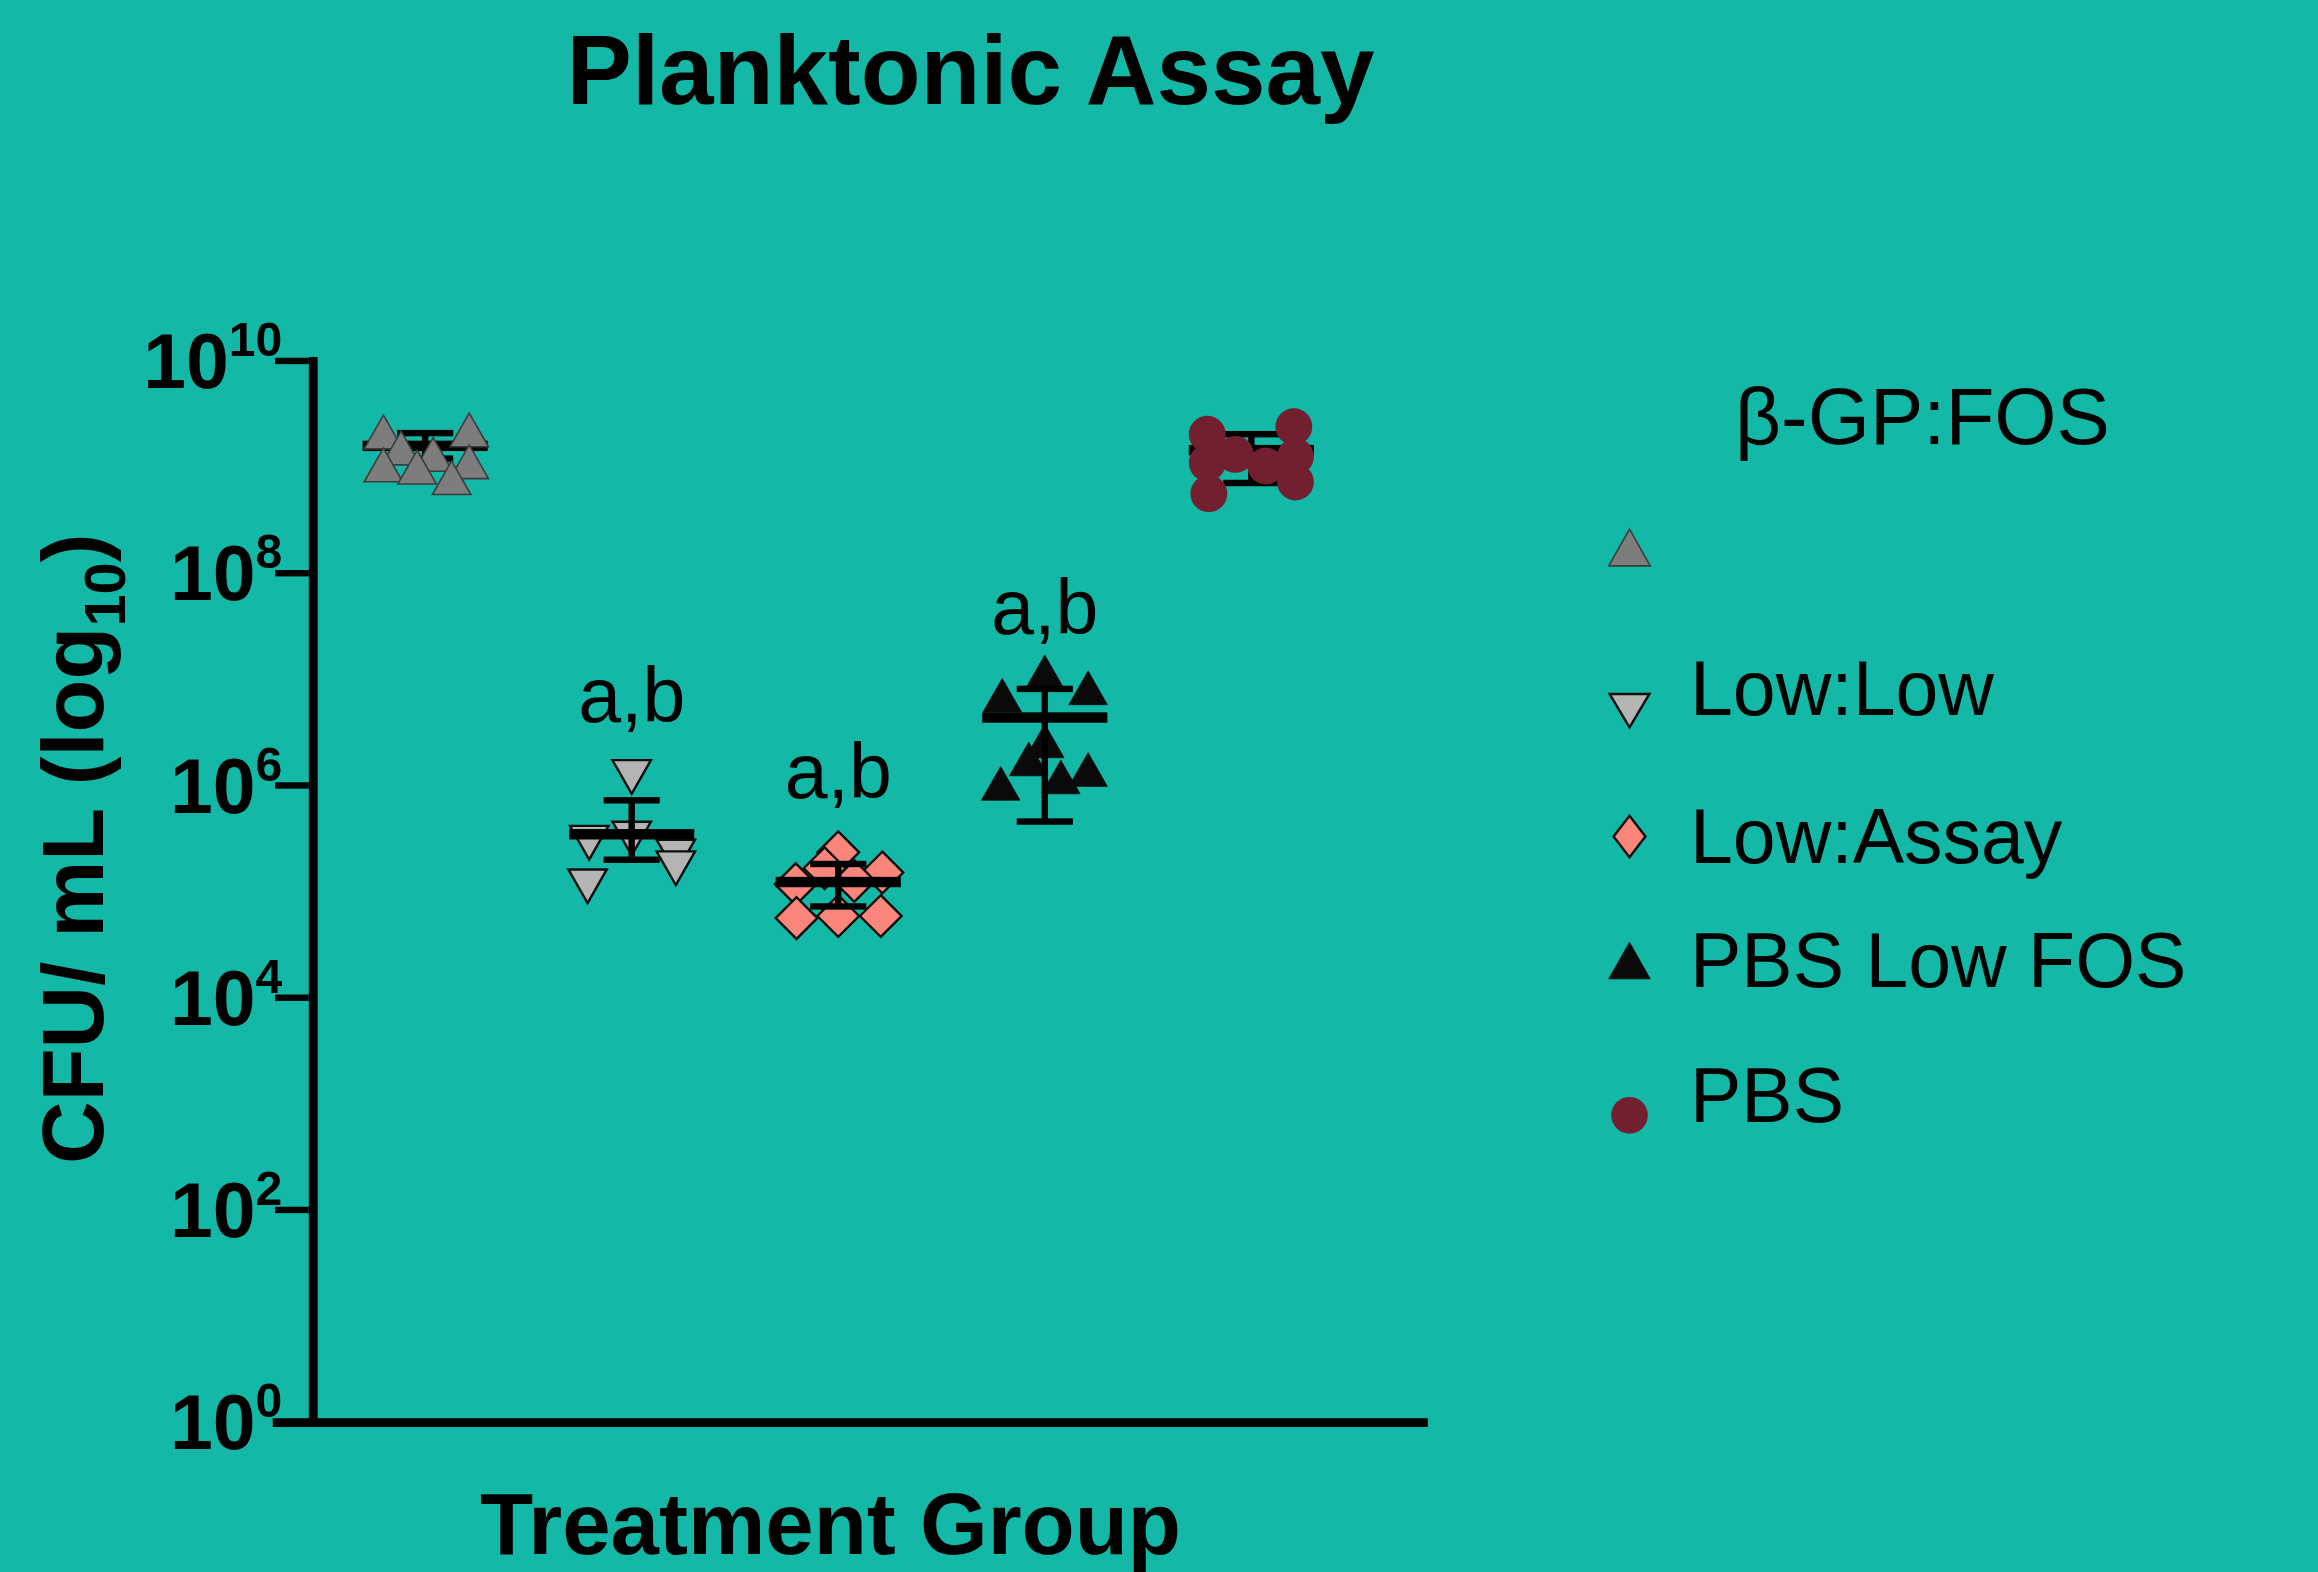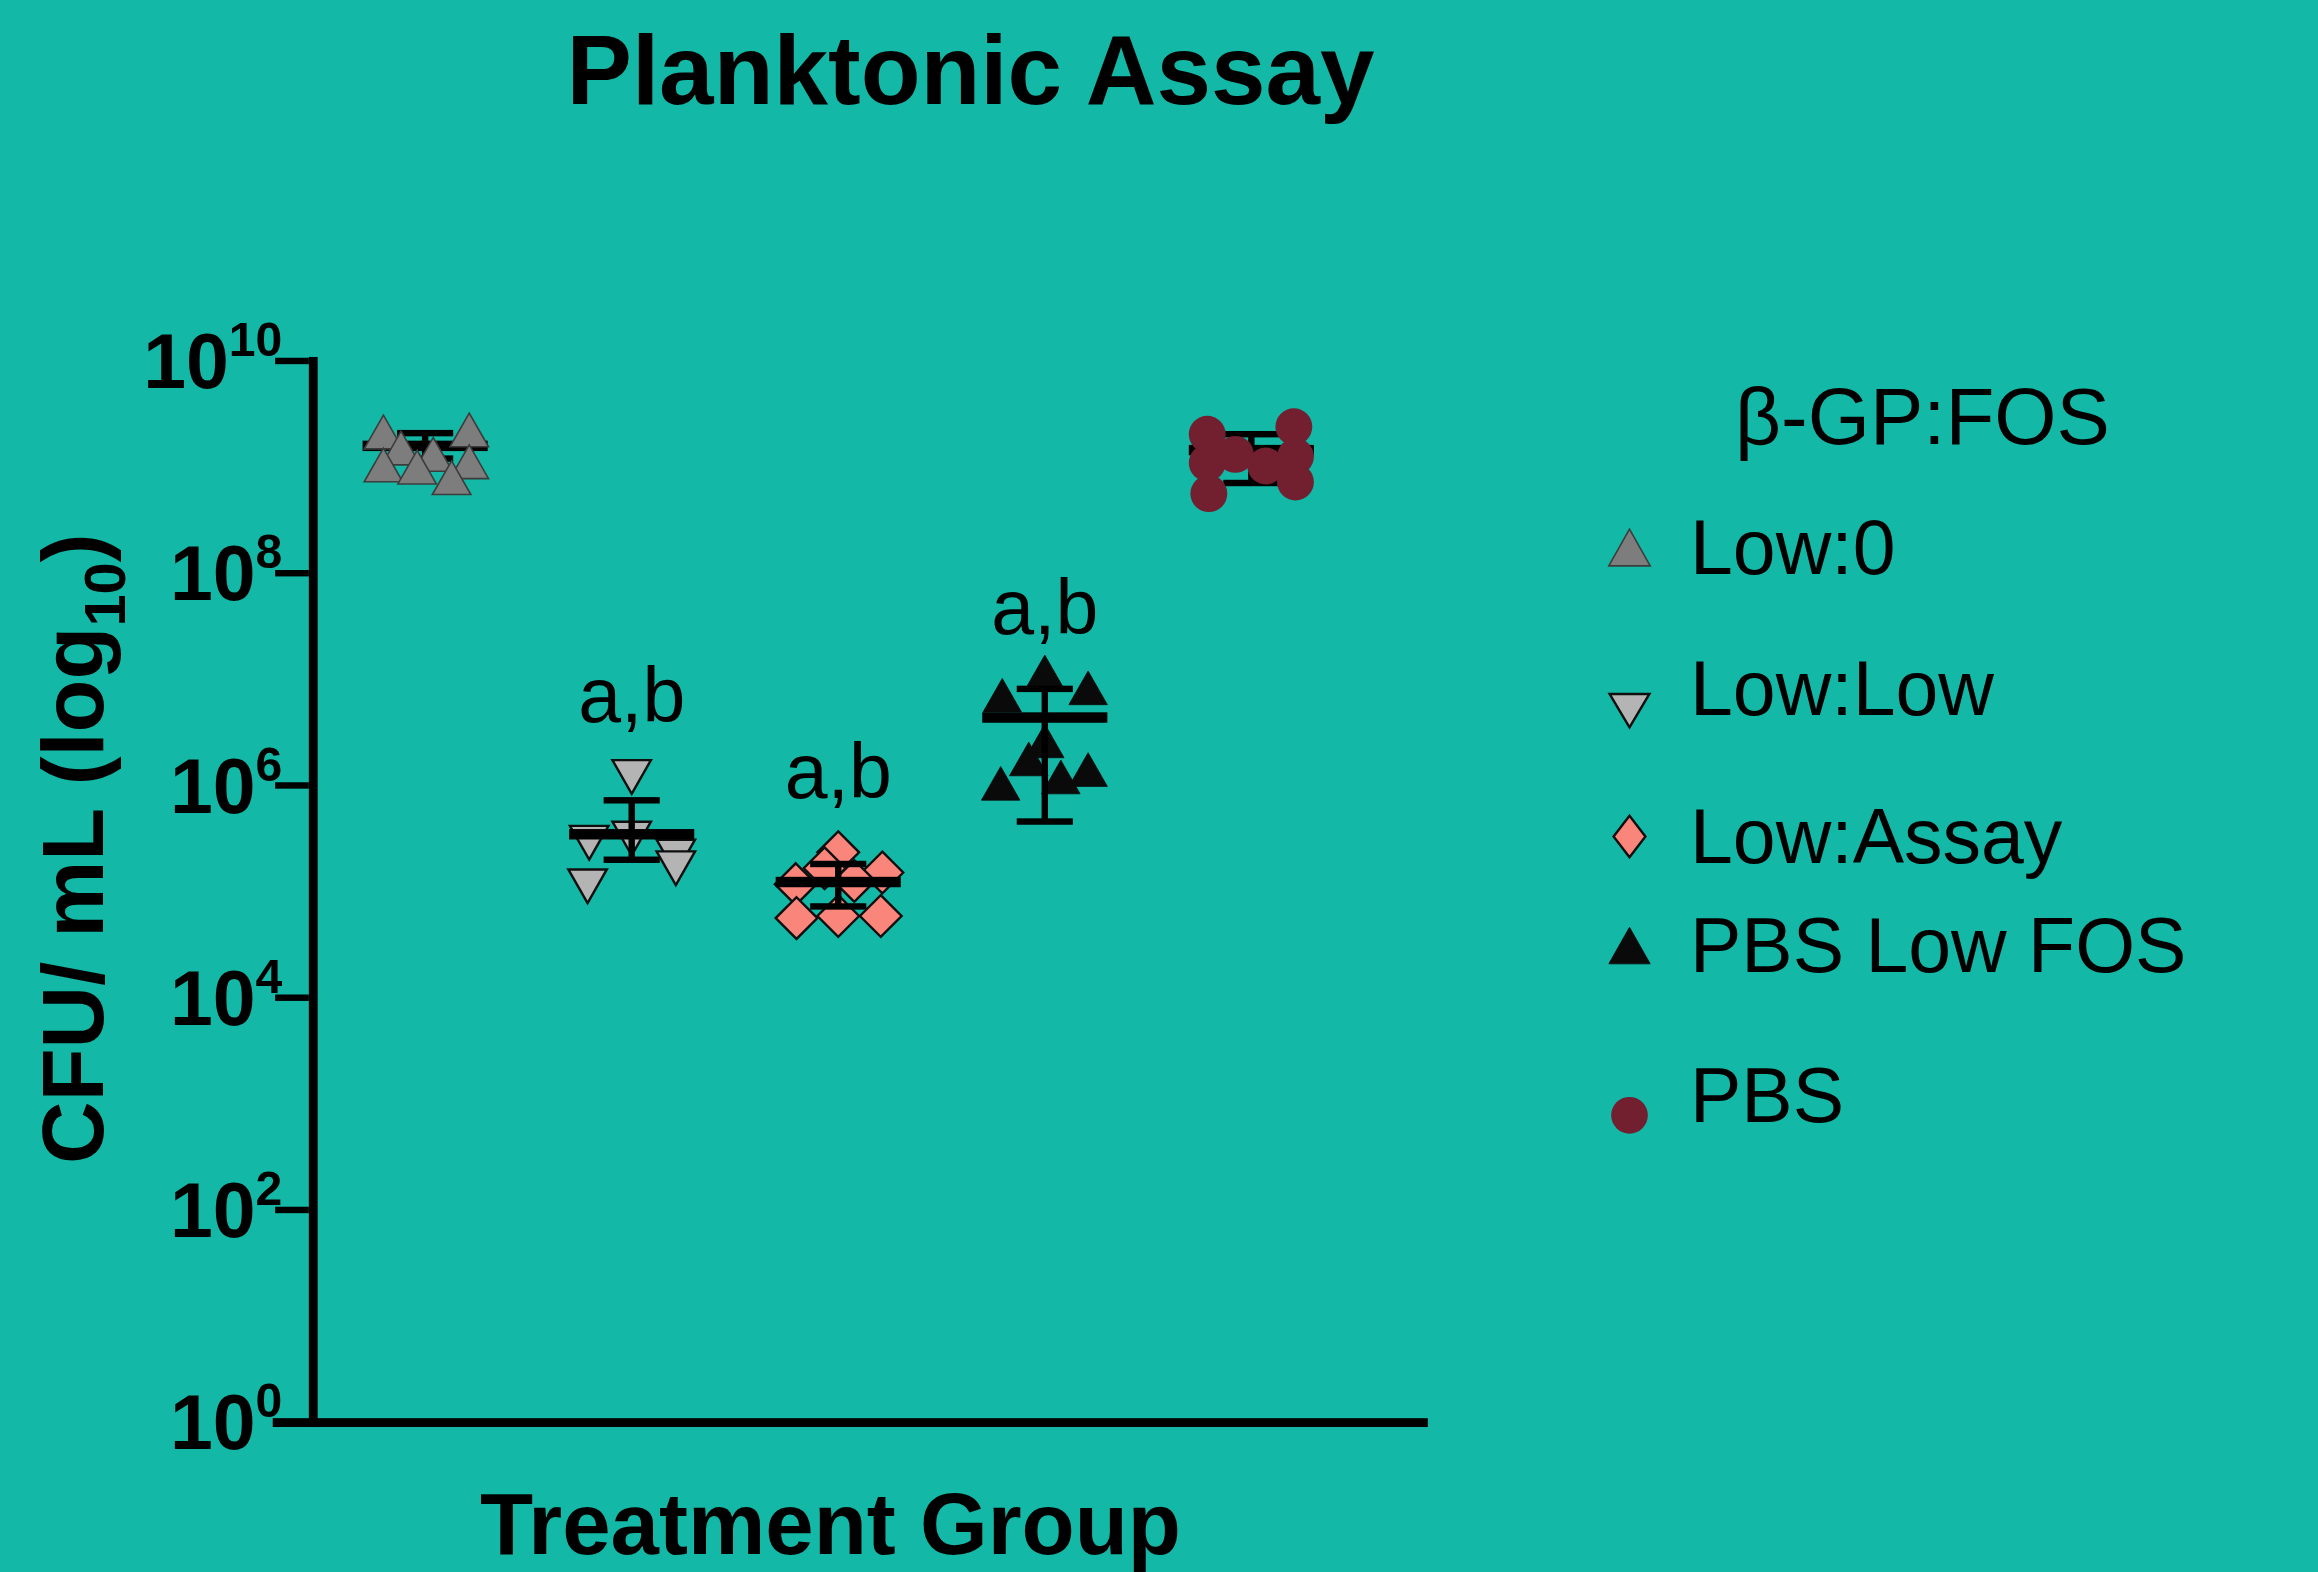--- a/index.html
+++ b/index.html
@@ -140,35 +140,34 @@
 
   <div class="x-label">Treatment Group</div>
 
   <div class="legend">
     <div class="legend-title">β-GP:FOS</div>
     <div id="legend-items">
         <div class="legend-item" style="top: 150px;">
           <svg viewBox="0 0 64 64" class="swatch">
             <path d="M32,9 L58,55 L6,55 Z" fill="#7d7d7d" stroke="#3c3c3c" stroke-width="2"></path>
           </svg>
-          <span class="lbl">Low:0</span>
         </div>
         <div class="legend-item" style="top: 292px; align-items: flex-end;">
           <svg viewBox="0 0 64 64" class="swatch">
             <path d="M7,15 L57,15 L32,57 Z" fill="#b4b4b4" stroke="#0f0f0f" stroke-width="3"></path>
           </svg>
           <span class="lbl">Low:Low</span>
         </div>
         <div class="legend-item" style="top: 439px;">
           <svg viewBox="0 0 64 64" class="swatch">
             <path d="M32,6 L52,32 L32,58 L12,32 Z" fill="#f9857b" stroke="#0f0f0f" stroke-width="3"></path>
           </svg>
           <span class="lbl">Low:Assay</span>
         </div>
-        <div class="legend-item" style="top: 548px;">
+        <div class="legend-item" style="top: 563px;">
           <svg viewBox="0 0 64 64" class="swatch">
             <path d="M32,9 L58,55 L6,55 Z" fill="#0a0a0a" stroke="#0a0a0a" stroke-width="1"></path>
           </svg>
           <span class="lbl">PBS Low FOS</span>
         </div>
         <div class="legend-item" style="top: 699px; align-items: flex-end;">
           <svg viewBox="0 0 64 64" class="swatch">
             <circle cx="32" cy="33" r="23" fill="#721f30" stroke="#721f30" stroke-width="0"></circle>
           </svg>
           <span class="lbl">PBS</span>

